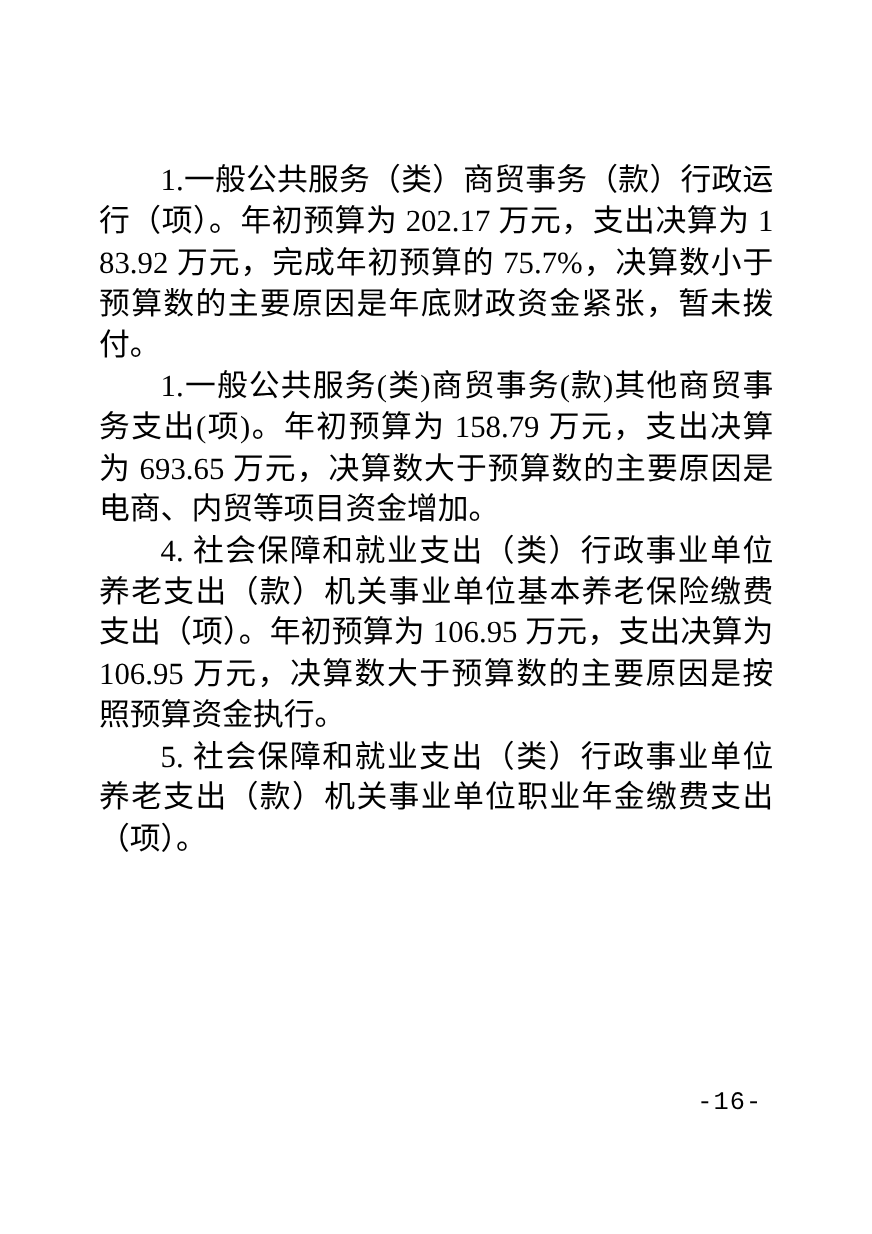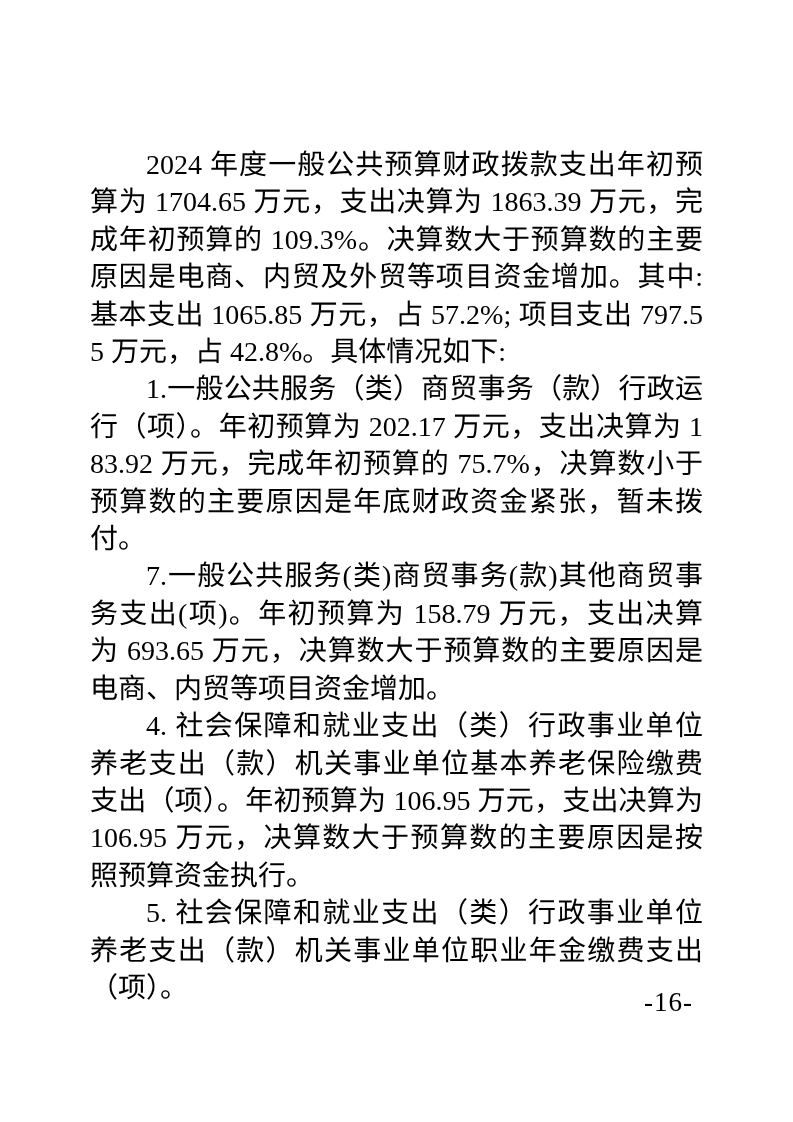--- a/index.html
+++ b/index.html
@@ -35,32 +35,31 @@
   .seg {
     font-weight: normal;
   }
   .seg.bold {
     font-weight: normal;
   }
   .page-number {
     position: absolute;
     top: 988px;
     right: 100px;
-    font-size: 27px;
+    font-size: 23px;
     line-height: 28px;
     letter-spacing: 1px;
     color: #000000;
-    font-family: Liberation Serif, serif;
+    font-family: Liberation Mono, monospace;
   }
 </style>
 </head>
 <body>
 
 <div class="page">
   <div class="doc-content">
-      <p class="doc-paragraph"><span class="seg">2024 年度一般公共预算财政拨款支出年初预算为 1704.65 万元，支出决算为 1863.39 万元，完成年初预算的 109.3%。决算数大于预算数的主要原因是电商、内贸及外贸等项目资金增加。其中:基本支出 1065.85 万元，占 57.2%; 项目支出 797.55 万元，占 42.8%。具体情况如下:</span></p>
       <p class="doc-paragraph"><span class="seg bold">1.一般公共服务（类）商贸事务（款）行政运行（项）。</span><span class="seg">年初预算为 202.17 万元，支出决算为 183.92 万元，完成年初预算的 75.7%，决算数小于预算数的主要原因是年底财政资金紧张，暂未拨付。</span></p>
-      <p class="doc-paragraph"><span class="seg bold">7.一般公共服务(类)商贸事务(款)其他商贸事务支出(项)。</span><span class="seg">年初预算为 158.79 万元，支出决算为 693.65 万元，决算数大于预算数的主要原因是电商、内贸等项目资金增加。</span></p>
+      <p class="doc-paragraph"><span class="seg bold">1.一般公共服务(类)商贸事务(款)其他商贸事务支出(项)。</span><span class="seg">年初预算为 158.79 万元，支出决算为 693.65 万元，决算数大于预算数的主要原因是电商、内贸等项目资金增加。</span></p>
       <p class="doc-paragraph"><span class="seg bold">4. 社会保障和就业支出（类）行政事业单位养老支出（款）机关事业单位基本养老保险缴费支出（项）。</span><span class="seg">年初预算为 106.95 万元，支出决算为 106.95 万元，决算数大于预算数的主要原因是按照预算资金执行。</span></p>
       <p class="doc-paragraph"><span class="seg bold">5. 社会保障和就业支出（类）行政事业单位养老支出（款）机关事业单位职业年金缴费支出（项）。</span></p>
     </div>
   <div class="page-number">-16-</div>
 </div>
 
 </body></html>

